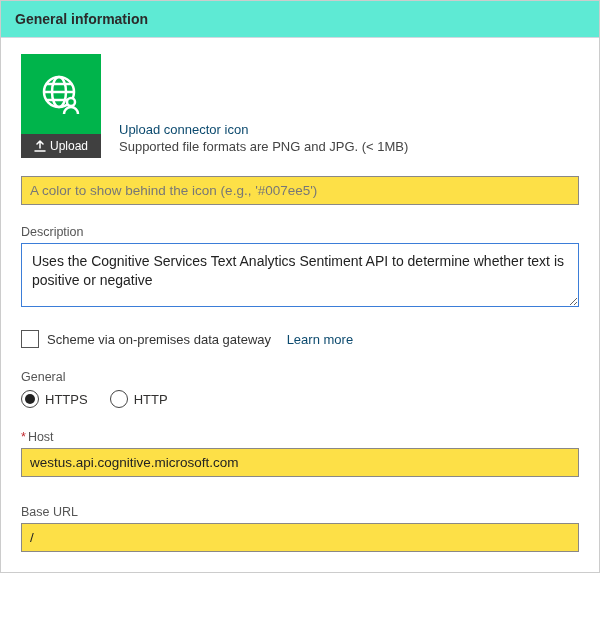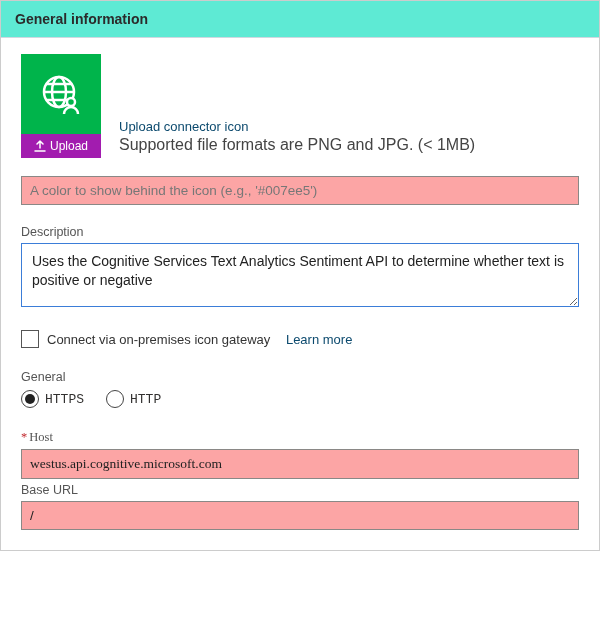--- a/index.html
+++ b/index.html
@@ -43,21 +43,21 @@
     height: 80px;
     background: #00B44B;
     display: flex;
     align-items: center;
     justify-content: center;
   }
   .icon-tile svg { display: block; }
   .upload-btn {
     width: 80px;
     height: 24px;
-    background: #a21caf;
+    background: #404040;
     color: #fff;
     display: flex;
     align-items: center;
     justify-content: center;
     font-size: 12px;
     gap: 4px;
     cursor: pointer;
   }
   .upload-btn svg { display:block; }
   .icon-text {
@@ -66,57 +66,57 @@
     justify-content: flex-end;
     padding-bottom: 4px;
   }
   .link {
     color: #0c4a6e;
     font-size: 13px;
     cursor: pointer;
     margin-bottom: 2px;
   }
   .hint {
-    font-size: 16px;
+    font-size: 13px;
     color: #444;
   }
   .field-label {
     font-size: 12.5px;
     color: #555;
     margin-bottom: 4px;
   }
   .field-label .req {
     color: #C1272D;
     margin-right: 2px;
   }
   .text-input {
     width: 100%;
     border: 1px solid #8a8886;
     padding: 6px 8px;
     font-size: 13.5px;
     font-family: inherit;
     color: #222;
     outline: none;
-    background: #fca5a5;
+    background: #fde047;
   }
   .text-input::placeholder { color: #777; }
   .textarea {
     width: 100%;
     border: 1px solid #3B7DD8;
     padding: 8px 10px;
     font-size: 14px;
     font-family: inherit;
     color: #222;
     outline: none;
     resize: both;
     height: 64px;
     line-height: 1.35;
   }
   .gap-lg { margin-bottom: 20px; }
-  .gap-md { margin-bottom: 4px; font-family: Liberation Serif, serif; }
+  .gap-md { margin-bottom: 28px; }
   .checkbox-row {
     display: flex;
     align-items: center;
     gap: 8px;
     margin-bottom: 22px;
   }
   .chk {
     width: 18px;
     height: 18px;
     border: 1px solid #555;
@@ -132,21 +132,20 @@
     gap: 22px;
     align-items: center;
     margin-top: 6px;
     margin-bottom: 22px;
   }
   .radio-opt {
     display: flex;
     align-items: center;
     gap: 6px;
     cursor: pointer;
-    font-family: Liberation Mono, monospace;
   }
   .radio-circle {
     width: 18px;
     height: 18px;
     border: 1.5px solid #444;
     border-radius: 50%;
     display: flex;
     align-items: center;
     justify-content: center;
   }
@@ -199,21 +198,21 @@
     </div>
 
     <div class="gap-lg">
       <div class="field-label">Description</div>
       <textarea class="textarea" style="">Uses the Cognitive Services Text Analytics Sentiment API to determine whether text is positive or negative</textarea>
     </div>
 
     <div class="checkbox-row">
       <div class="chk"></div>
       <span class="chk-label">
-        <span>Connect via on-premises icon gateway</span>
+        <span>Scheme via on-premises data gateway</span>
         <span> </span>
         <span class="link" style="margin:12px">Learn more</span>
       </span>
     </div>
 
     <div>
       <div class="field-label">General</div>
       <div class="radio-row">
         <div class="radio-opt">
           <div class="radio-circle selected"></div>

